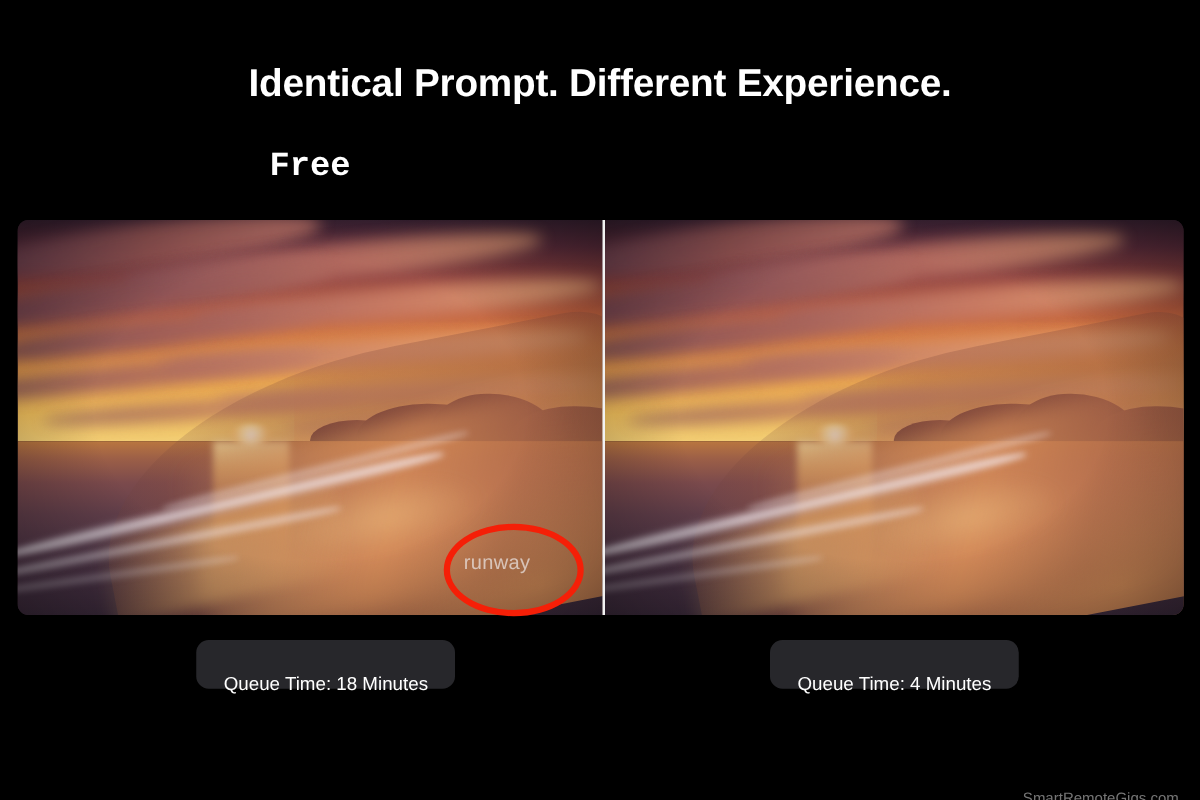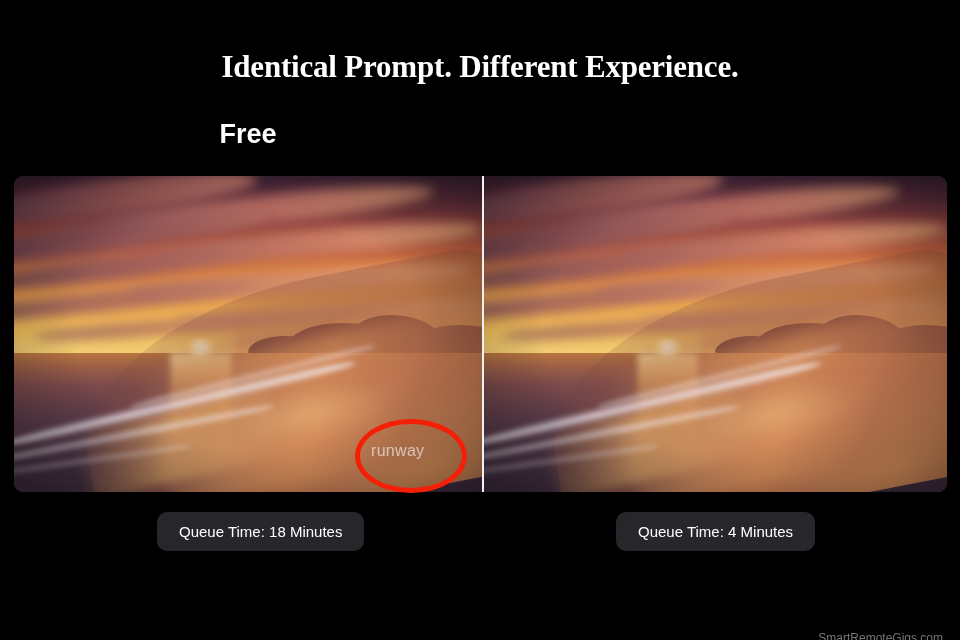--- a/index.html
+++ b/index.html
@@ -10,28 +10,28 @@
     overflow:hidden;
   }
   .stage { position:relative; width:960px; height:640px; background:#000; }
 
   
   .title {
     position:absolute; left:0; top:49px; width:960px;
     text-align:center;
     font-size:31px; font-weight:bold; color:#ffffff;
     letter-spacing:-0.2px;
-    font-family:Liberation Serif, serif;
   }
 
   
   .col-head {
     position:absolute; top:119px;
     font-size:27px; font-weight:bold; color:#ffffff;
     text-align:center;
+    font-family:Liberation Mono, monospace;
   }
   .col-head.free { left:14px; width:468px; }
   .col-head.paid { left:482px; width:465px; }
 
   
   .panel-wrap {
     position:absolute; left:14px; top:176px;
     width:933px; height:316px;
     border-radius:9px; overflow:hidden;
     background:#1b1016;
@@ -208,21 +208,21 @@
     z-index:8;
   }
 
   
   .badge {
     position:absolute; top:512px;
     height:39px; line-height:39px;
     background:#27272b; color:#ffffff;
     border-radius:10px;
     font-size:15px; text-align:center;
-    padding:0 22px;
+    padding:16px 22px;
   }
   .badge.free { left:157px; }
   .badge.paid { left:616px; }
 
   
   .footer {
     position:absolute; right:17px; top:597px;
     font-size:12px; color:#767676;margin-top:34px;
   }
 </style>

